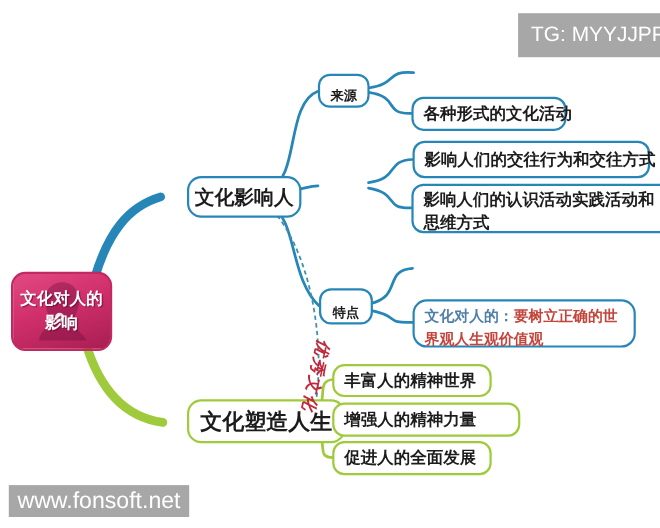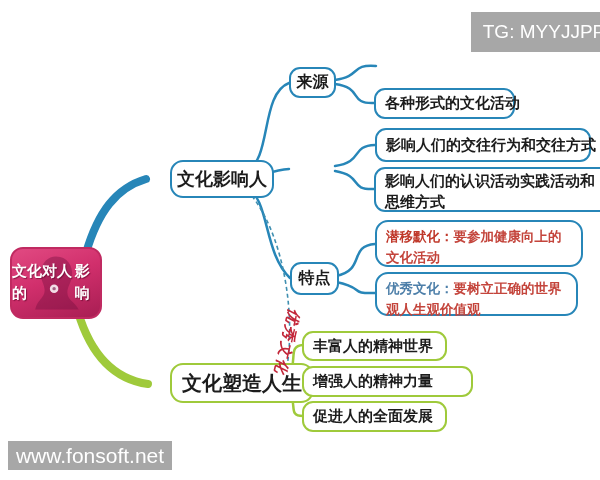--- a/index.html
+++ b/index.html
@@ -7,26 +7,26 @@
   #stage{position:relative;width:600px;height:480px;background:#ffffff;overflow:hidden;}
   svg.links{position:absolute;left:0;top:0;width:600px;height:480px;}
 
   .box{position:absolute;background:#fff;border:2px solid #2786b8;border-radius:11px;
        display:flex;align-items:center;box-sizing:border-box;color:#1c1c1c;font-weight:bold;}
   .box.center-text{justify-content:center;}
   .box.leaf{padding:2px 9px;font-size:15px;line-height:1.4;}
   .box.nowrap{white-space:nowrap;}
   .box.green{border-color:#9fca3b;}
   .box.redleaf{font-size:13.5px;line-height:1.55;display:block;padding:4px 9px;border-radius:13px;}
-  .subnode{font-size:16px;}
+  .subnode{font-size:12px;align-items:flex-end;}
   .branchnode{font-size:18px;border-radius:13px;border-width:2.5px;margin-left:27px;}
 
   .root{position:absolute;left:10px;top:247px;width:92px;height:72px;border-radius:13px;
         background:linear-gradient(160deg,#e14a82 0%,#d12f6c 45%,#a81e53 100%);
-        border:2px solid #c02a61;display:flex;flex-direction:row;align-items:center;justify-content:center;
+        border:2px solid #c02a61;display:flex;flex-direction:column;align-items:center;justify-content:center;
         color:#fff;font-weight:bold;font-size:15px;line-height:1.45;
         text-shadow:1px 1px 1px rgba(90,5,40,.6);box-sizing:border-box;}
   .root .silhouette{position:absolute;left:0;top:0;width:100%;height:100%;}
   .root .line{position:relative;z-index:2;}
 
   .em-red{color:#c0392b;}
   .em-blue{color:#4d7fa9;}
   .red-body{color:#c4453c;}
 
   .rotlabel{position:absolute;left:252px;top:334px;width:70px;height:18px;
@@ -90,25 +90,22 @@
   <div class="box leaf nowrap" style="left:375px;top:128px;width:216px;height:34px;font-size:15px;">
     <span>影响人们的交往行为和交往方式</span>
   </div>
   <div class="box leaf" style="left:374px;top:167px;width:241px;height:45px;align-items:flex-start;">
     <span>影响人们的认识活动实践活动和思维方式</span>
   </div>
 
   <div class="box center-text subnode" style="left:290px;top:262px;width:49px;height:33px;">
     <span>特点</span>
   </div>
-  <div class="box redleaf" style="left:375px;top:220px;width:208px;height:47px;">
-    <span class="em-red">潜移默化：</span><span class="red-body">要参加健康向上的文化活动</span>
-  </div>
   <div class="box redleaf" style="left:375px;top:272px;width:203px;height:44px;">
-    <span class="em-blue">优秀文化：</span><span class="red-body">要树立正确的世界观人生观价值观</span>
+    <span class="em-blue">文化对人的：</span><span class="red-body">要树立正确的世界观人生观价值观</span>
   </div>
 
   <div class="box green center-text branchnode" style="left:143px;top:363px;width:144px;height:40px;font-size:20px;">
     <span>文化塑造人生</span>
   </div>
   <div class="box green leaf nowrap" style="left:302px;top:331px;width:145px;height:30px;">
     <span>丰富人的精神世界</span>
   </div>
   <div class="box green leaf nowrap" style="left:302px;top:366px;width:171px;height:31px;">
     <span>增强人的精神力量</span>

